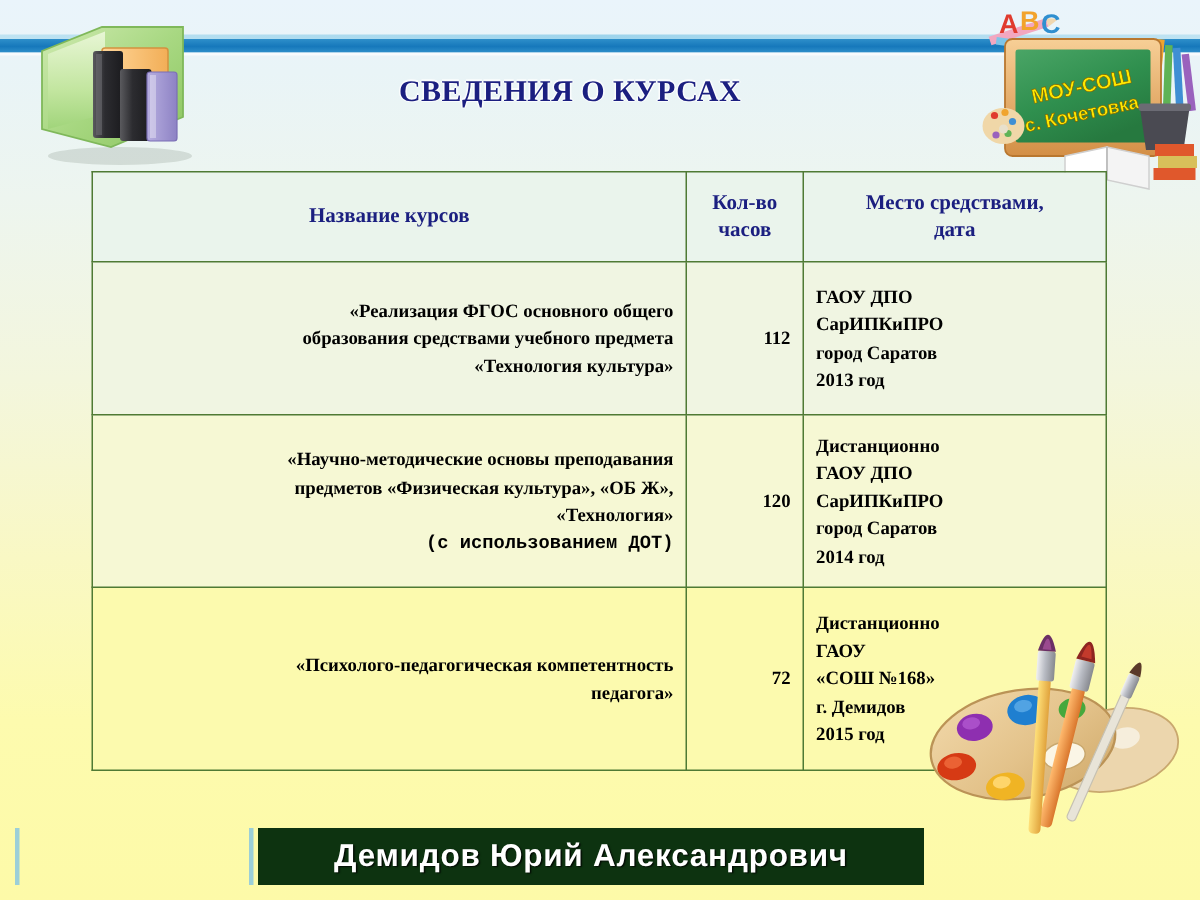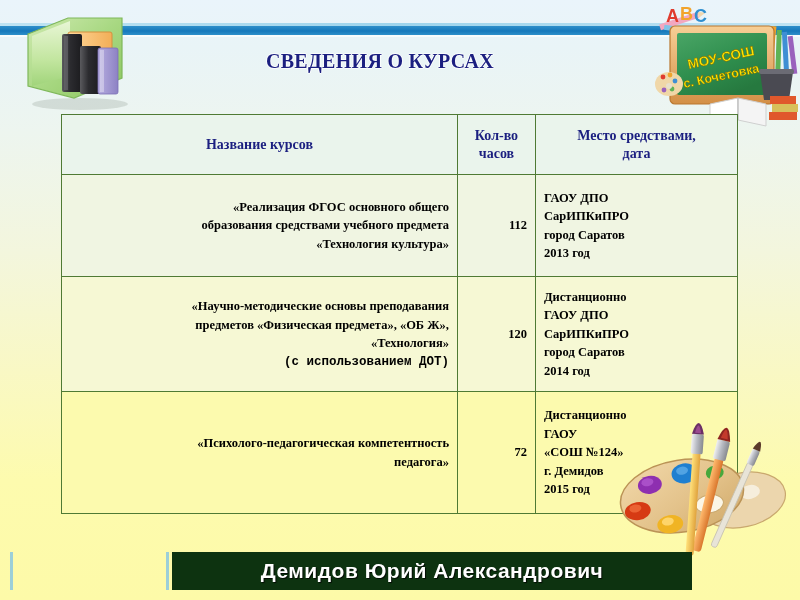--- a/index.html
+++ b/index.html
@@ -170,21 +170,21 @@
     height: 38px;
     background: #9ccfd8;
   }
   .footer-tick.t1 { left: 10px; }
   .footer-tick.t2 { left: 166px; }
 
   .footer-bar {
     position: absolute;
     left: 172px;
     bottom: 10px;
-    width: 520px;
+    width: 444px;
     height: 38px;
     background: #0d3310;
     display: flex;
     align-items: center;
   }
 
   .footer-name {
     width: 100%;
     text-align: center;
     font-family: "Liberation Sans", "DejaVu Sans", sans-serif;
@@ -352,21 +352,21 @@
           <span class="pl-line">ГАОУ  ДПО</span>
           <span class="pl-line">СарИПКиПРО</span>
           <span class="pl-line">город Саратов</span>
           <span class="pl-line">2013 год</span>
         </td>
       </tr>
 
       <tr class="row-2">
         <td class="cell-name">
           <span class="nm-line" style="display: block;">«Научно-методические основы преподавания</span>
-          <span class="nm-line" style="display: block;">предметов «Физическая предмета», «ОБ Ж»,</span>
+          <span class="nm-line" style="display: block;">предметов «Физическая культура», «ОБ Ж»,</span>
           <span class="nm-line" style="display: block;">«Технология»</span>
           <span class="nm-line" style="display: block; font-family: Liberation Mono, monospace;">(с использованием ДОТ)</span>
         </td>
         <td class="cell-hours">120</td>
         <td class="cell-place">
           <span class="pl-line">Дистанционно</span>
           <span class="pl-line">ГАОУ  ДПО</span>
           <span class="pl-line">СарИПКиПРО</span>
           <span class="pl-line">город Саратов</span>
           <span class="pl-line">2014 год</span>
@@ -375,21 +375,21 @@
 
       <tr class="row-3">
         <td class="cell-name">
           <span class="nm-line" style="display: block;">«Психолого-педагогическая компетентность</span>
           <span class="nm-line" style="display: block;">педагога»</span>
         </td>
         <td class="cell-hours">72</td>
         <td class="cell-place">
           <span class="pl-line">Дистанционно</span>
           <span class="pl-line">ГАОУ</span>
-          <span class="pl-line">«СОШ №124»</span>
+          <span class="pl-line">«СОШ №168»</span>
           <span class="pl-line">г. Демидов</span>
           <span class="pl-line">2015 год</span>
         </td>
       </tr>
 
     </tbody>
   </table>
 
   <svg class="palette-art" viewBox="0 0 200 165">
     <defs>

